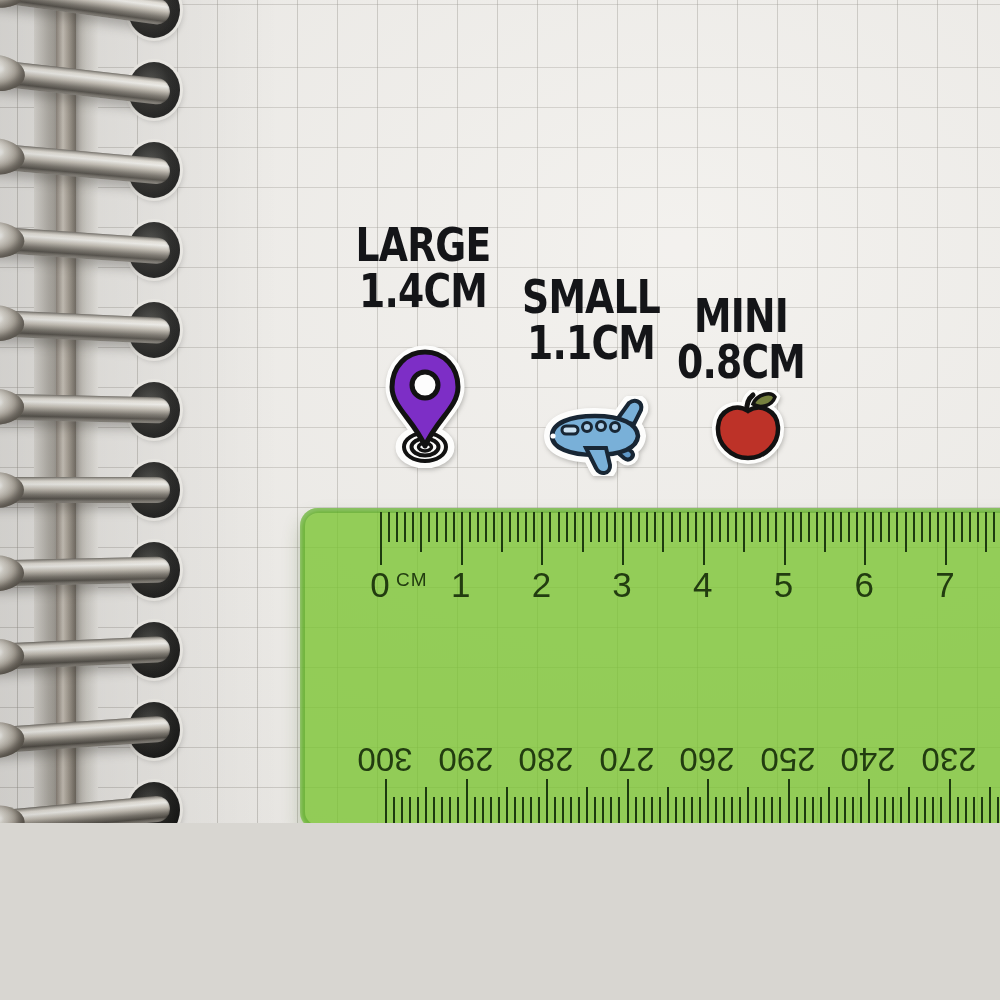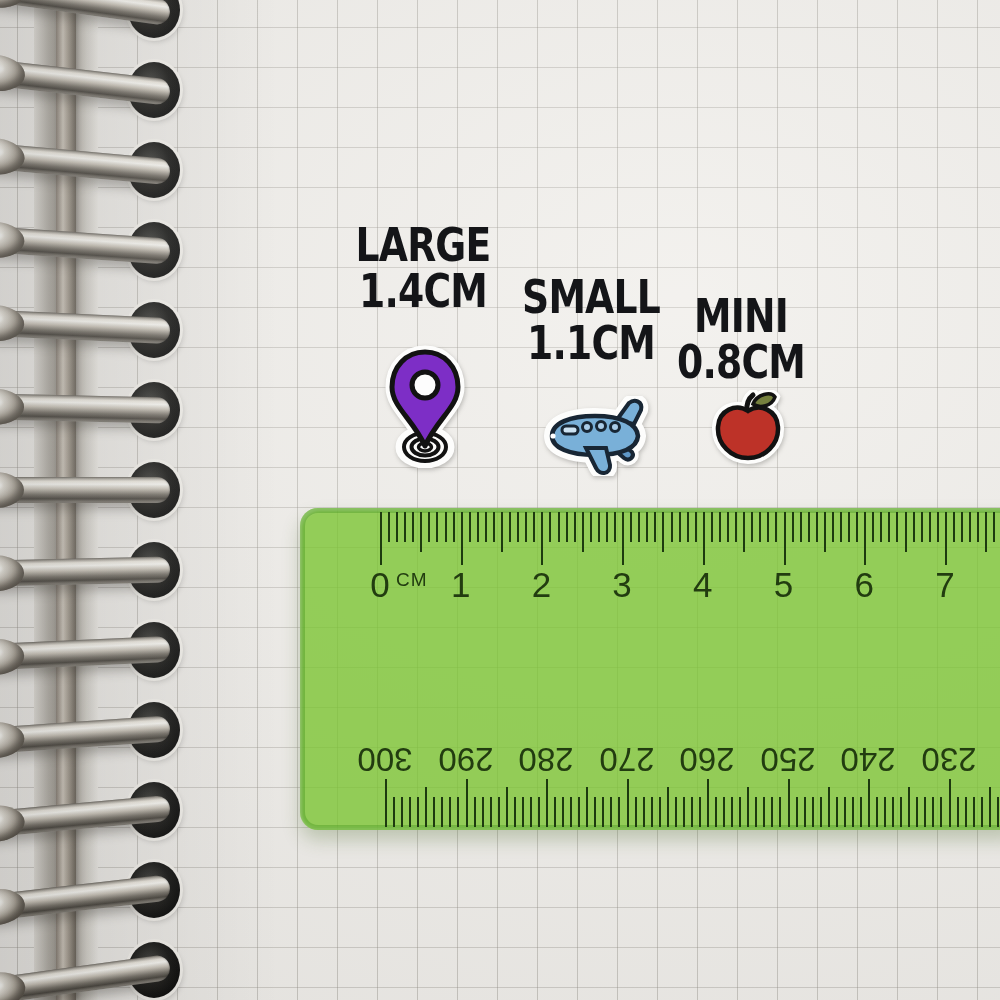--- a/index.html
+++ b/index.html
@@ -1,17 +1,17 @@
 <!DOCTYPE html>
 <html><head>
 <meta charset="utf-8">
 <style>
   html,body{margin:0;padding:0;background:#d8d6d1;}
   .stage{
-    position:relative; width:1000px; height:1000px; overflow:hidden;
+    position:relative; width:1000px; height:823px; overflow:hidden;
     background:#efede8; font-family:"DejaVu Sans", sans-serif;
   }
   
   .paper{
     position:absolute; inset:0; background-color:#f0eeea;
     background-image:
       repeating-linear-gradient(to right, transparent 0 39px, rgba(140,136,128,0.40) 39px 40px),
       repeating-linear-gradient(to bottom, transparent 0 39px, rgba(140,136,128,0.34) 39px 40px);
     background-position:18px 28px;
   }

